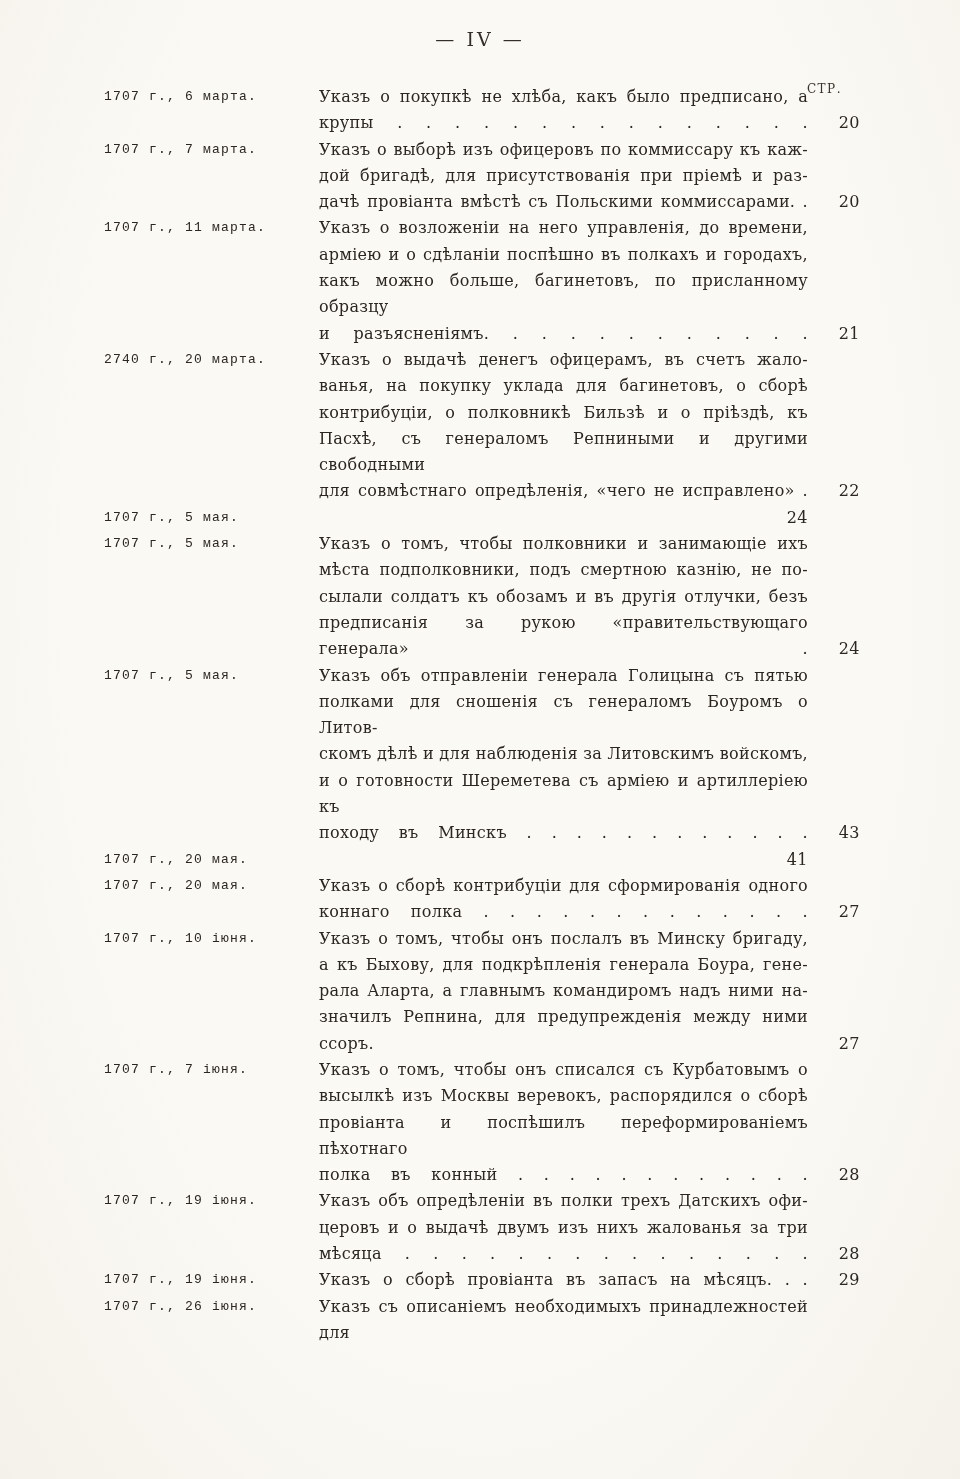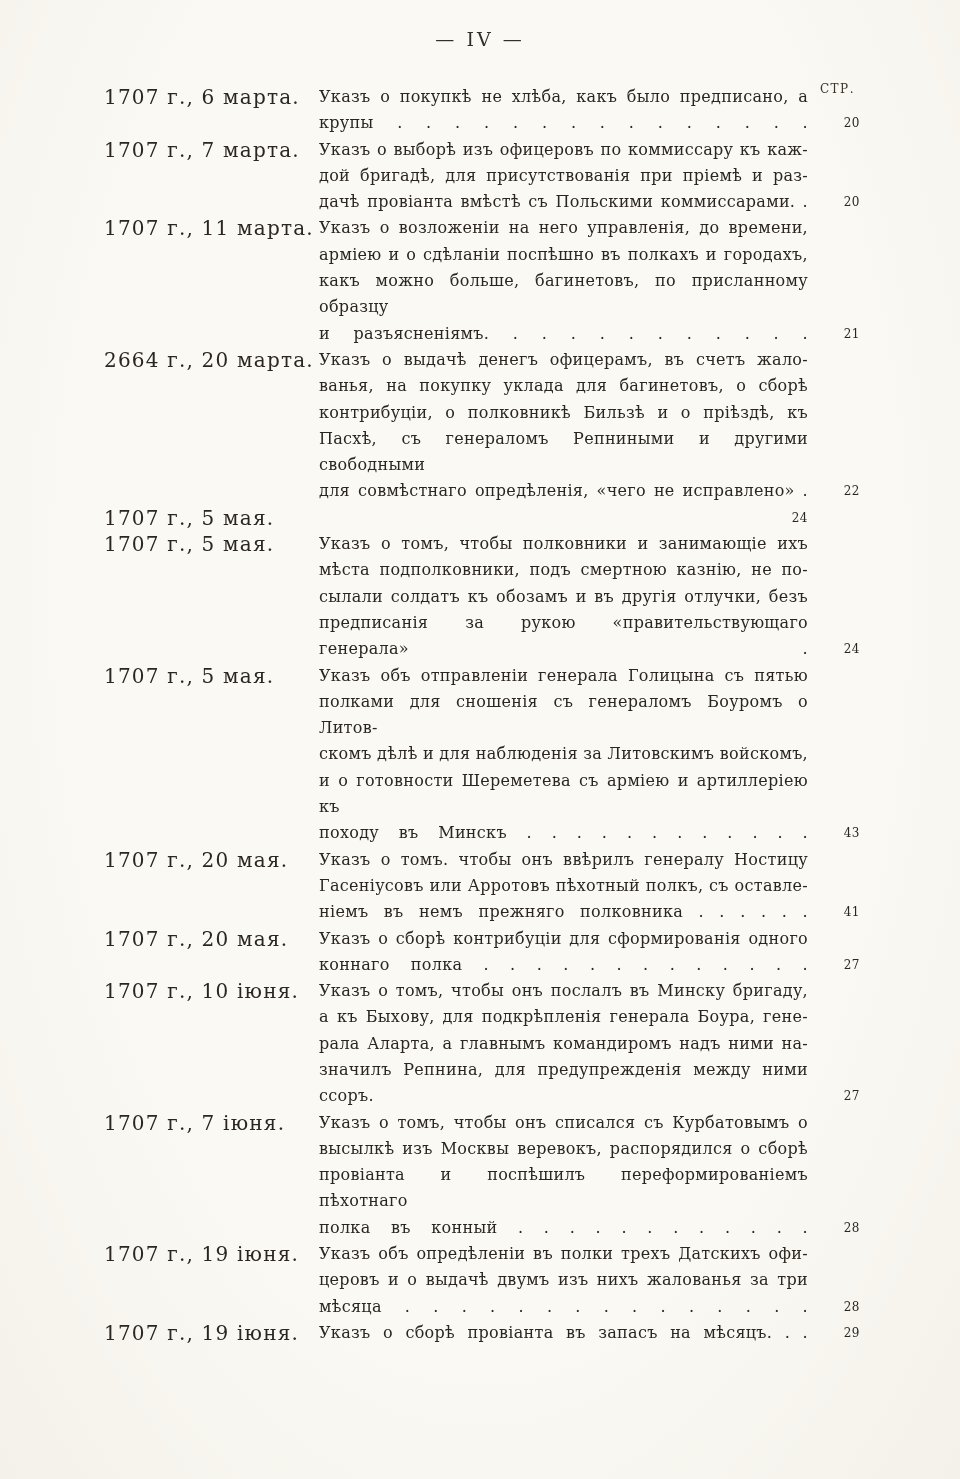--- a/index.html
+++ b/index.html
@@ -32,54 +32,55 @@
   }
   .content {
     position: absolute;
     top: 84px;
     left: 104px;
     width: 756px;
   }
   .str-label {
     position: absolute;
     top: -2px;
-    right: 5px;
+    right: 18px;
     font-size: 12px;
     letter-spacing: 1.5px;
     color: #3a342c;
     margin-left: 8px;
   }
   .entries {
     width: 100%;
   }
   .entry {
     display: grid;
     grid-template-columns: 215px 1fr 52px;
     align-items: start;
   }
   .entry-date {
-    font-size: 20px;
+    font-size: 13px;
     line-height: 26.3px;
     letter-spacing: 1.2px;
     white-space: nowrap;
     color: #2b2620;
+    font-family: Liberation Mono, monospace;
   }
   .entry-text {
     font-size: 16px;
     line-height: 26.3px;
     letter-spacing: 0.3px;
     white-space: pre-line;
     text-align: justify;
     text-align-last: justify;
     color: #2b2620;
   }
   .entry-page {
     align-self: end;
     text-align: right;
-    font-size: 12px;
+    font-size: 16px;
     line-height: 26.3px;
     letter-spacing: 0.5px;
     color: #2b2620;
   }
 </style>
 </head>
 <body>
 
 <div class="scan-page">
 
@@ -108,21 +109,21 @@
       <div class="entry">
         <div class="entry-date">1707 г., 11 марта.</div>
         <div class="entry-text">Указъ о возложеніи на него управленія, до времени,
 арміею и о сдѣланіи поспѣшно въ полкахъ и городахъ,
 какъ можно больше, багинетовъ, по присланному образцу
 и разъясненіямъ. . . . . . . . . . . .</div>
         <div class="entry-page">21</div>
       </div>
 
       <div class="entry">
-        <div class="entry-date">2664 г., 20 марта.</div>
+        <div class="entry-date">2740 г., 20 марта.</div>
         <div class="entry-text">Указъ о выдачѣ денегъ офицерамъ, въ счетъ жало-
 ванья, на покупку уклада для багинетовъ, о сборѣ
 контрибуціи, о полковникѣ Бильзѣ и о пріѣздѣ, къ
 Пасхѣ, съ генераломъ Репниными и другими свободными
 для совмѣстнаго опредѣленія, «чего не исправлено» .</div>
         <div class="entry-page">22</div>
       </div>
 
       <div class="entry">
         <div class="entry-date">1707 г., 5 мая.</div>
@@ -143,23 +144,20 @@
         <div class="entry-text">Указъ объ отправленіи генерала Голицына съ пятью
 полками для сношенія съ генераломъ Боуромъ о Литов-
 скомъ дѣлѣ и для наблюденія за Литовскимъ войскомъ,
 и о готовности Шереметева съ арміею и артиллеріею къ
 походу въ Минскъ . . . . . . . . . . . .</div>
         <div class="entry-page">43</div>
       </div>
 
       <div class="entry">
         <div class="entry-date">1707 г., 20 мая.</div>
-        <div class="entry-text">Указъ о томъ. чтобы онъ ввѣрилъ генералу Ностицу
-Гасеніусовъ или Арротовъ пѣхотный полкъ, съ оставле-
-ніемъ въ немъ прежняго полковника . . . . . .</div>
         <div class="entry-page">41</div>
       </div>
 
       <div class="entry">
         <div class="entry-date">1707 г., 20 мая.</div>
         <div class="entry-text">Указъ о сборѣ контрибуціи для сформированія одного
 коннаго полка . . . . . . . . . . . . .</div>
         <div class="entry-page">27</div>
       </div>
 
@@ -188,16 +186,21 @@
 мѣсяца . . . . . . . . . . . . . . .</div>
         <div class="entry-page">28</div>
       </div>
 
       <div class="entry">
         <div class="entry-date">1707 г., 19 іюня.</div>
         <div class="entry-text">Указъ о сборѣ провіанта въ запасъ на мѣсяцъ. . .</div>
         <div class="entry-page">29</div>
       </div>
 
+      <div class="entry">
+        <div class="entry-date">1707 г., 26 іюня.</div>
+        <div class="entry-text">Указъ съ описаніемъ необходимыхъ принадлежностей для</div>
+        <div class="entry-page"></div>
+      </div>
 
     </div>
   </div>
 </div>
 
 </body></html>

